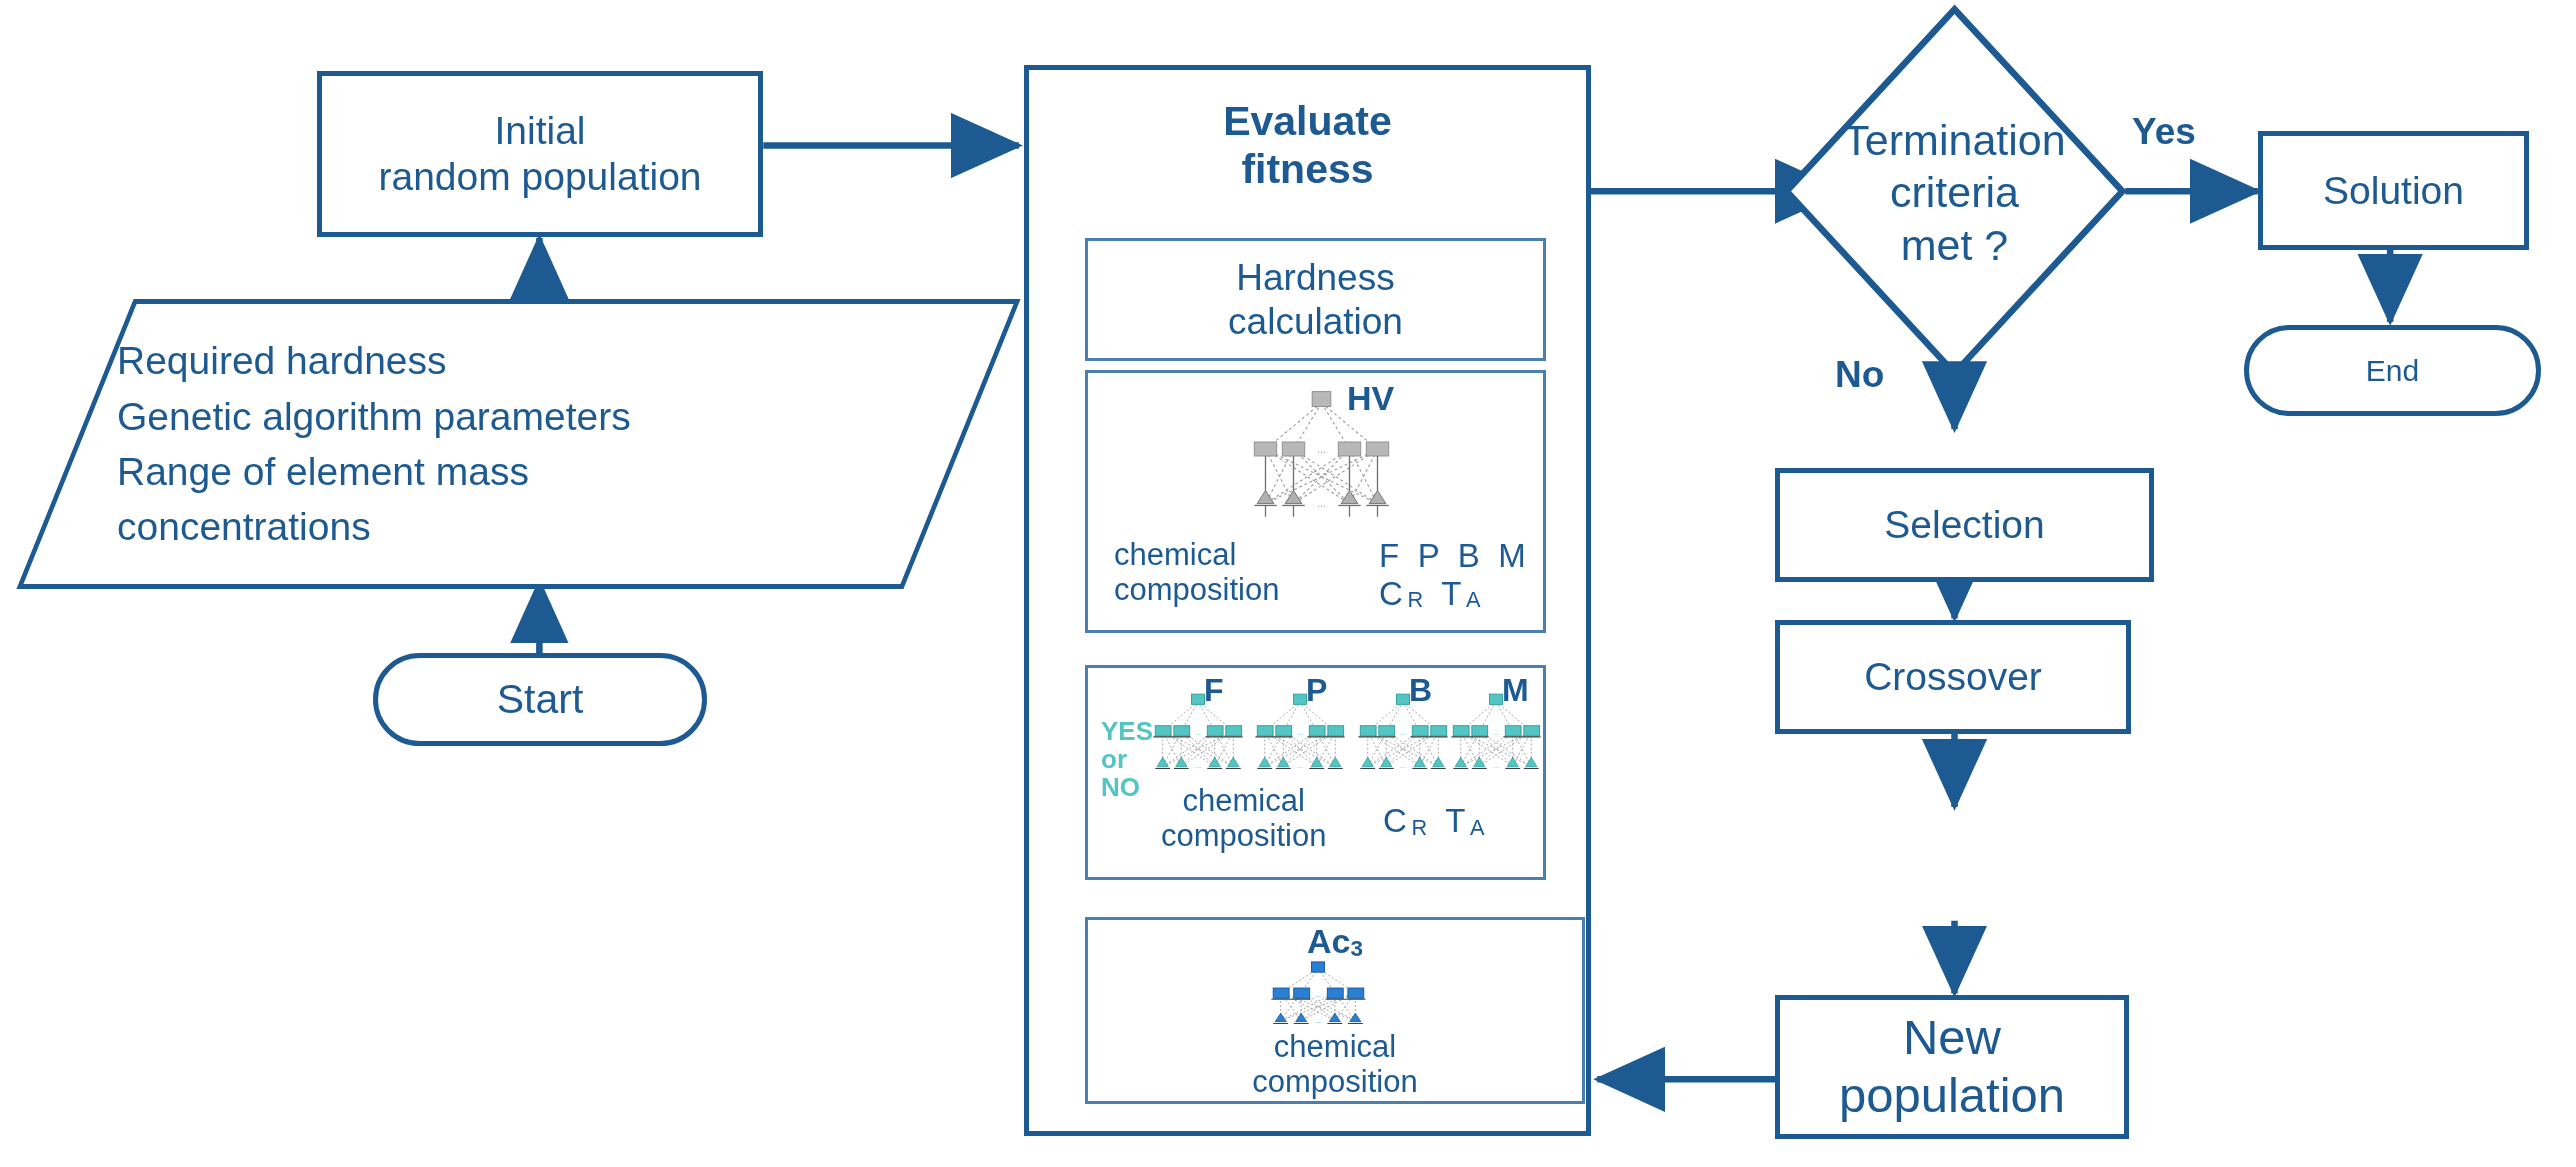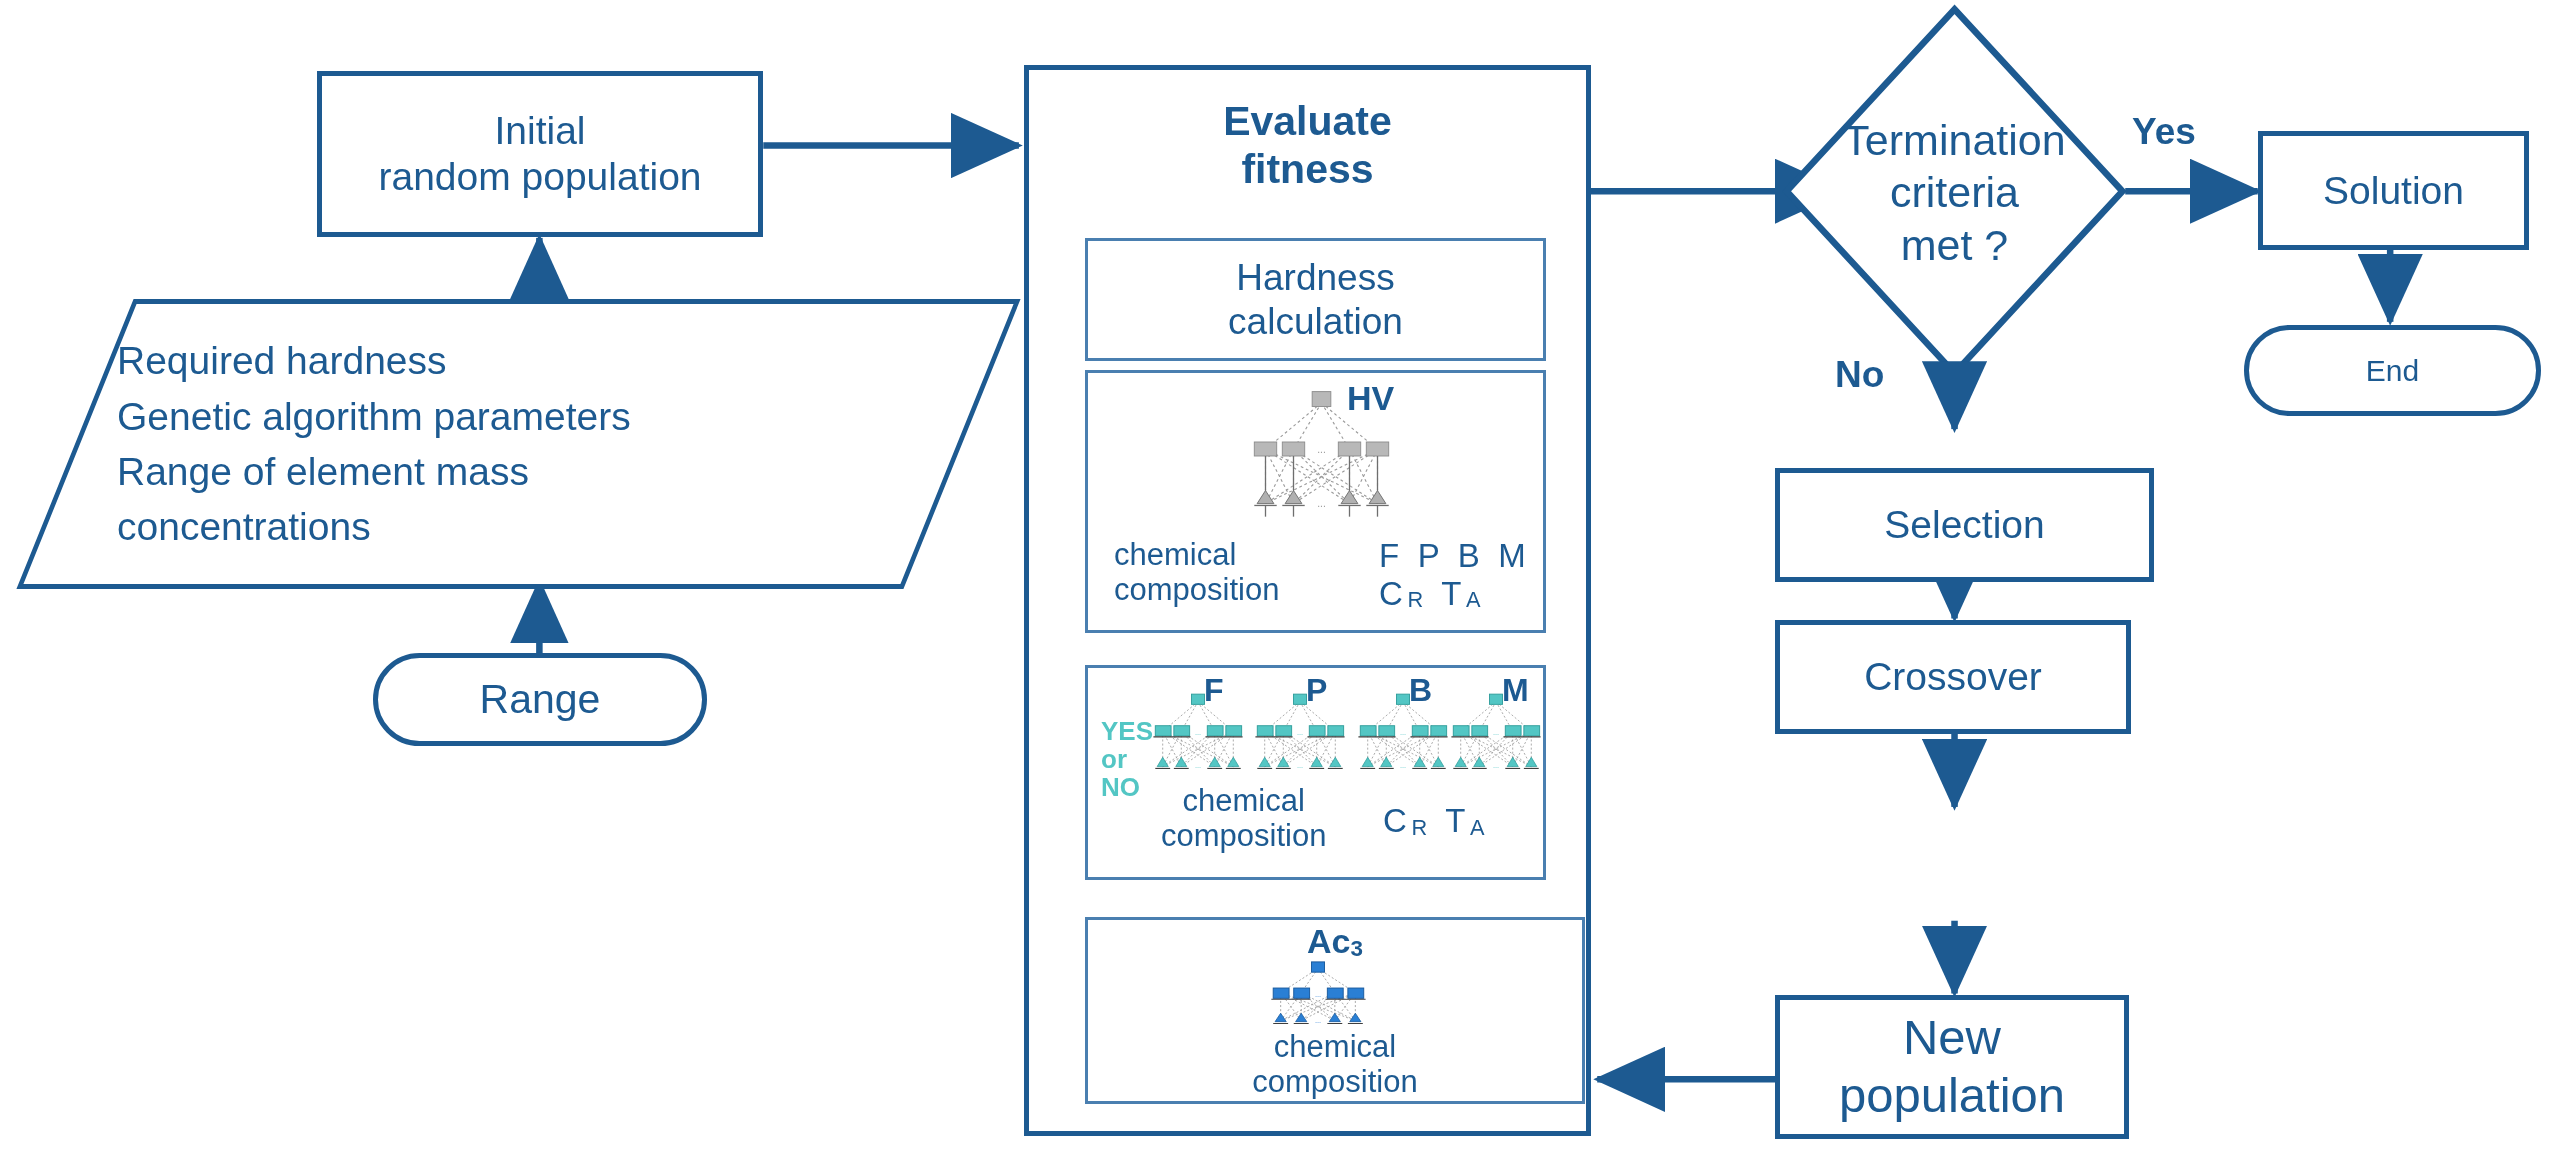--- a/index.html
+++ b/index.html
@@ -113,21 +113,21 @@
     <line x1="2095" y1="987" x2="2095" y2="1065" stroke="#1d5a91" stroke-width="7" marker-end="url(#arrS)"></line>
 
     <line x1="1903" y1="1157" x2="1712" y2="1157" stroke="#1d5a91" stroke-width="7" marker-end="url(#arrS)"></line>
 
     <line x1="1435" y1="975" x2="1435" y2="938" stroke="#1d5a91" stroke-width="6" marker-end="url(#arr)"></line>
 
     <line x1="1435" y1="706" x2="1435" y2="668" stroke="#1d5a91" stroke-width="6" marker-end="url(#arr)"></line>
   </svg>
 
   <div class="node stadium" style="left:373px; top:653px; width:334px; height:93px; font-size:41px;">
-    <span>Range</span>
+    <span>Start</span>
   </div>
 
   <div style="position:absolute; left:75px; top:299px; width:877px; height:280px;">
     <div class="para" style="width:100%; height:100%;">
       <div class="para-inner" style="font-size:39px;">
         <div class="para-line">Required hardness</div>
         <div class="para-line">Genetic algorithm parameters</div>
         <div class="para-line">Range of element mass</div>
         <div class="para-line">concentrations</div>
       </div>

